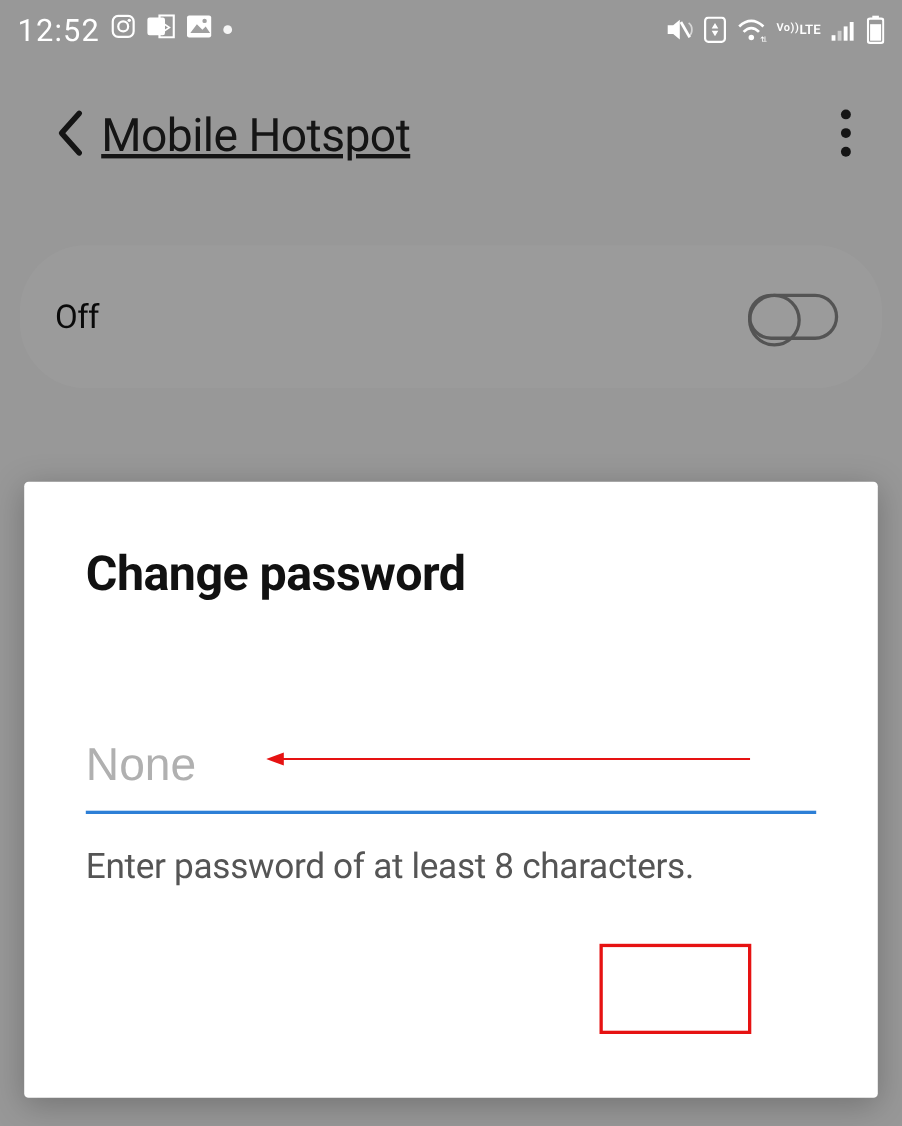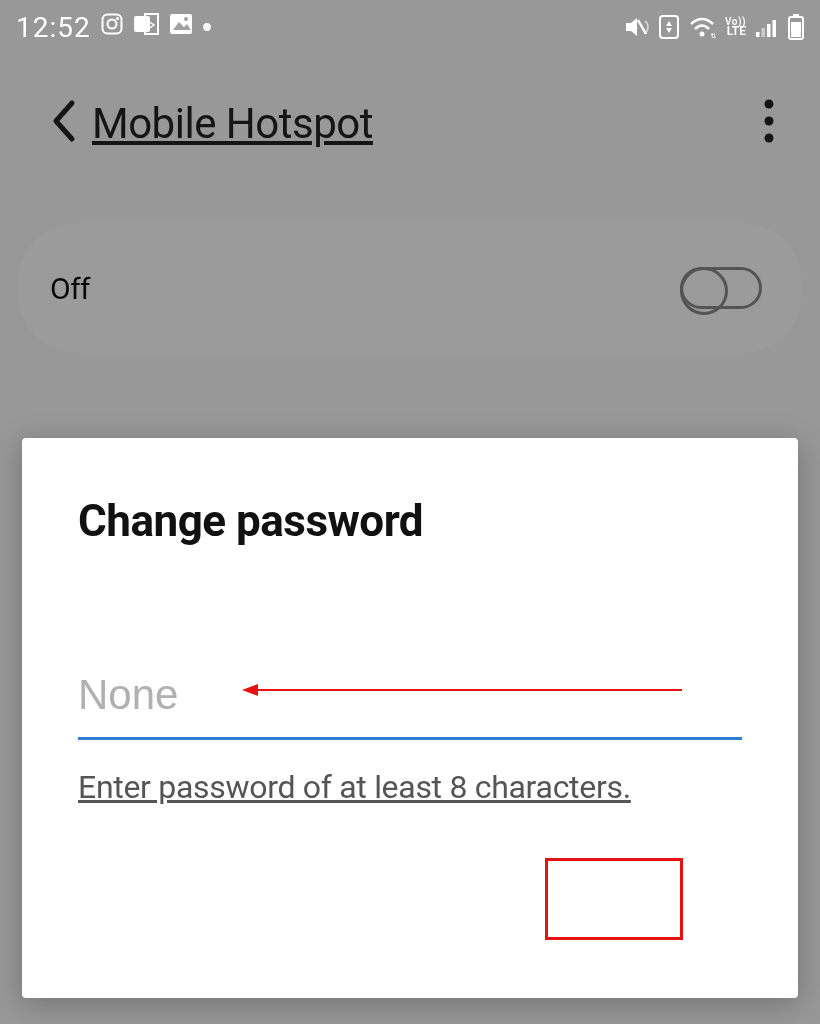--- a/index.html
+++ b/index.html
@@ -31,21 +31,21 @@
       justify-content: space-between;
       align-items: center;
       padding: 0 16px;
       color: #fff;
       font-size: 24px;
       font-weight: 400;
     }
     .status-left { display: flex; align-items: center; gap: 10px; }
     .status-right { display: flex; align-items: center; gap: 9px; }
     .status-right svg { display: block; }
-    .lte-stack { display: flex; flex-direction: column; align-items: flex-end; line-height: 0.85; font-size: 12px; font-weight: 600; }
+    .lte-stack { display: flex; flex-direction: row; align-items: flex-start; line-height: 0.85; font-size: 12px; font-weight: 600; }
     .lte-top { font-size: 10px; letter-spacing: 0.5px; }
     .dot { width: 8px; height: 8px; border-radius: 50%; background: #fff; opacity: 0.9; }
     .appbar {
       position: absolute;
       top: 78px;
       left: 0;
       right: 0;
       height: 90px;
       display: flex;
       align-items: center;
@@ -136,21 +136,20 @@
       width: 440px;
       height: 4px;
       pointer-events: none;
     }
     .arrow-annot svg { display: block; }
     .helper {
       margin-top: 28px;
       font-size: 32px;
       color: #555;
       letter-spacing: -0.3px;
-      text-decoration: underline;
     }
     .actions {
       margin-top: auto;
       display: flex;
       align-items: center;
       justify-content: center;
       padding: 20px 0 16px 0;
       gap: 0;
     }
     .btn {

